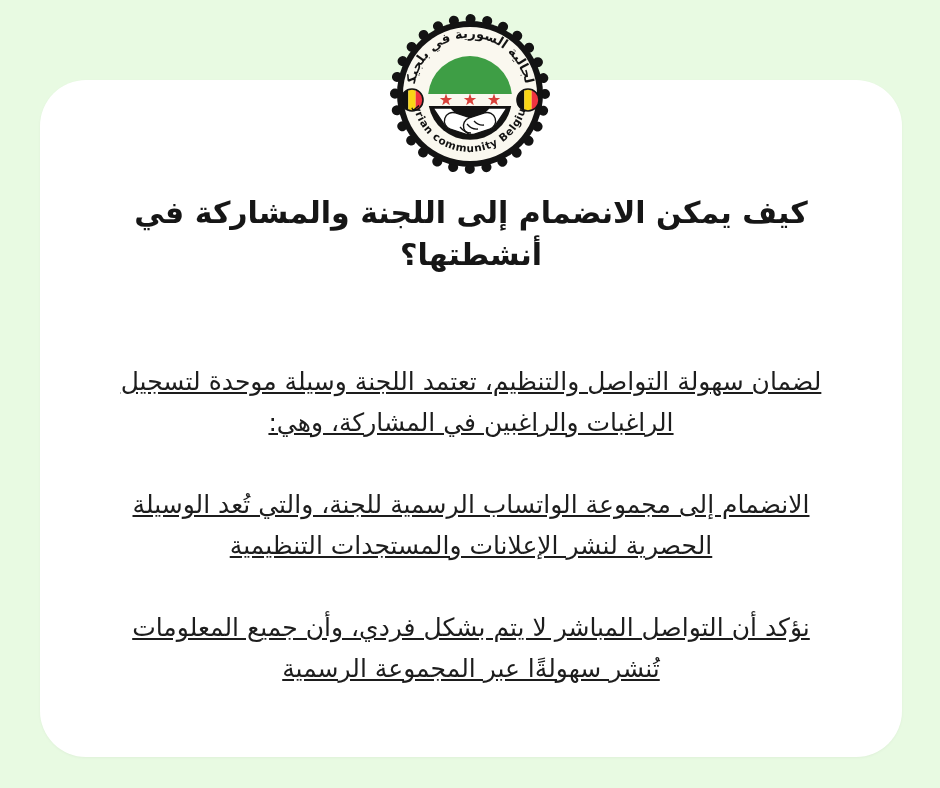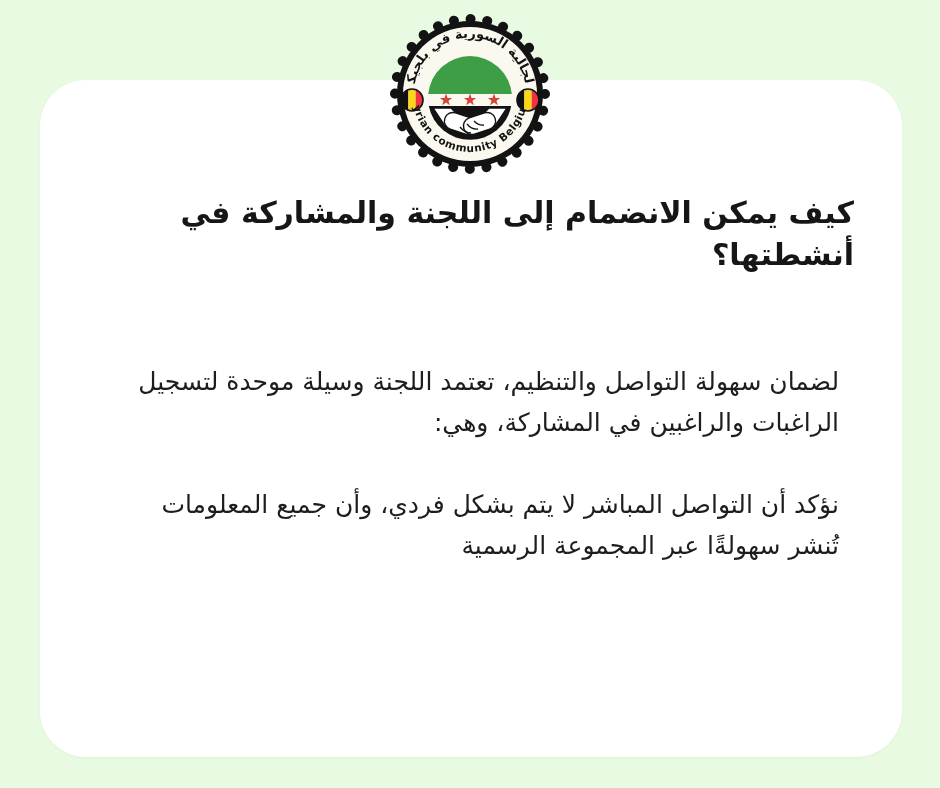--- a/index.html
+++ b/index.html
@@ -18,20 +18,21 @@
   .card {
     position: absolute;
     left: 40px;
     top: 80px;
     width: 862px;
     height: 677px;
     background: #ffffff;
     border-radius: 46px;
     box-shadow: 0 1px 3px rgba(0,0,0,0.04);
     padding: 112px 48px 0;
+    text-align: center;
   }
   .badge {
     position: absolute;
     top: 12px;
     left: 50%;
     transform: translateX(-50%);
     width: 164px;
     height: 164px;
     z-index: 2;
   }
@@ -44,20 +45,21 @@
     color: #161616;
     margin: 0 0 86px;
   }
   p.body-text {
     direction: rtl;
     font-size: 25px;
     line-height: 1.62;
     color: #1d1d1d;
     max-width: 736px;
     margin: 0 auto 42px;
+    text-decoration: underline;
   }
 </style>
 </head>
 <body>
 
 <div class="page">
 
   <div class="badge">
     <svg viewBox="0 0 164 164" xmlns="http://www.w3.org/2000/svg">
       <defs>
@@ -101,16 +103,17 @@
       </text>
       <text font-size="10.5" font-weight="bold" fill="#131313" letter-spacing="0.6" font-family="'DejaVu Sans', sans-serif">
         <textPath href="#botArc" startOffset="50%" text-anchor="middle">Syrian community Belgium</textPath>
       </text>
     </svg>
   </div>
 
   <div class="card">
     <h1 class="heading">كيف يمكن الانضمام إلى اللجنة والمشاركة في أنشطتها؟</h1>
     <p class="body-text">لضمان سهولة التواصل والتنظيم، تعتمد اللجنة وسيلة موحدة لتسجيل الراغبات والراغبين في المشاركة، وهي:</p>
+    <p class="body-text">الانضمام إلى مجموعة الواتساب الرسمية للجنة، والتي تُعد الوسيلة الحصرية لنشر الإعلانات والمستجدات التنظيمية</p>
     <p class="body-text">نؤكد أن التواصل المباشر لا يتم بشكل فردي، وأن جميع المعلومات تُنشر سهولةًا عبر المجموعة الرسمية</p>
   </div>
 
 </div>
 
 </body></html>

